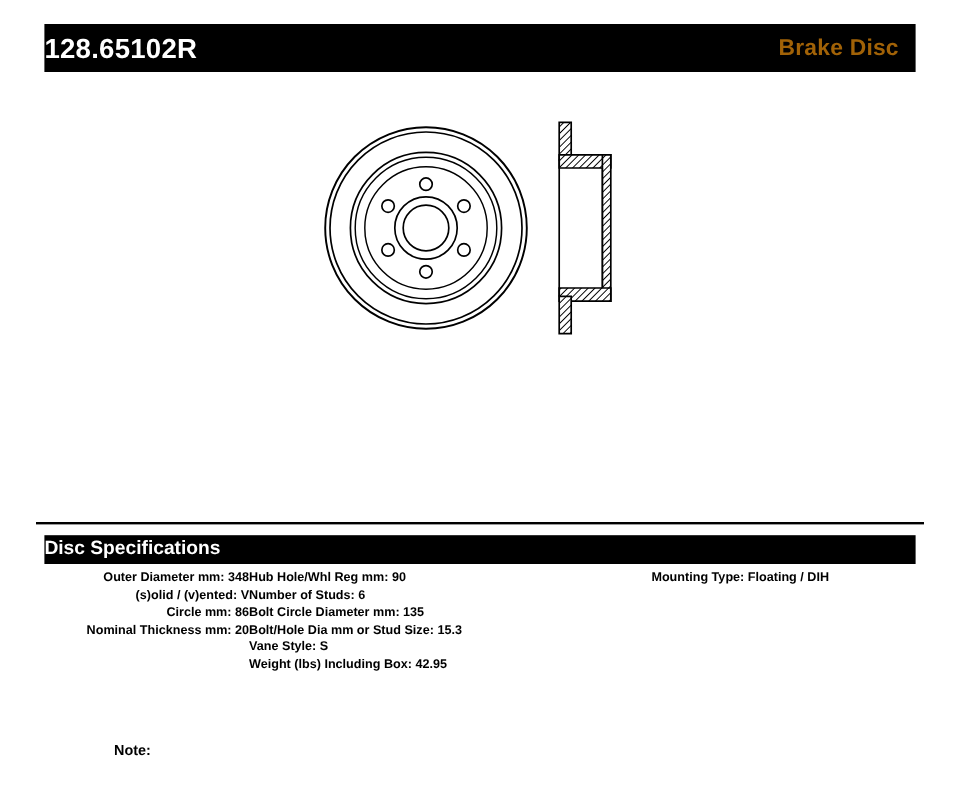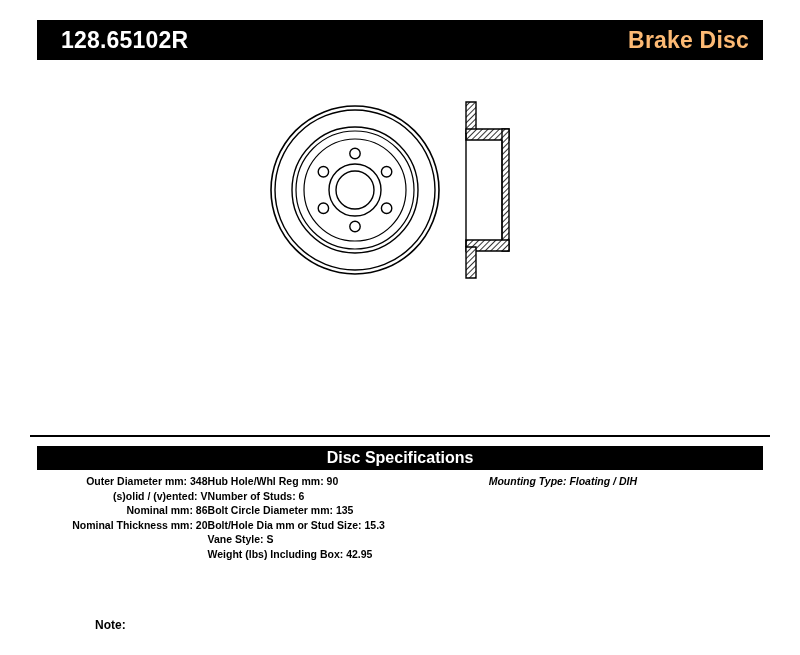--- a/index.html
+++ b/index.html
@@ -21,32 +21,32 @@
     position: absolute;
     left: 37px;
     top: 20px;
     width: 726px;
     height: 40px;
     background: #000000;
     display: flex;
     align-items: center;
     justify-content: space-between;
     box-sizing: border-box;
-    padding: 0 14px 0 24px;
+    padding: 0 14px 0 0;
   }
   .header-part-number {
     color: #ffffff;
     font-size: 23px;
     font-weight: bold;
     letter-spacing: 0.2px;
     line-height: 1;
   }
   .header-title {
-    color: #fdba74;
-    font-size: 23px;
+    color: #a16207;
+    font-size: 19px;
     font-weight: bold;
     letter-spacing: 0.2px;
     line-height: 1;
   }
 
   
   .drawing-area {
     position: absolute;
     left: 260px;
     top: 85px;
@@ -70,21 +70,21 @@
   
   .spec-title-bar {
     position: absolute;
     left: 37px;
     top: 446px;
     width: 726px;
     height: 24px;
     background: #000000;
     display: flex;
     align-items: center;
-    justify-content: center;
+    justify-content: flex-start;
   }
   .spec-title {
     color: #ffffff;
     font-size: 16px;
     font-weight: bold;
     line-height: 1;
   }
 
   
   .spec-columns {
@@ -103,23 +103,22 @@
     width: 175px;
     align-items: flex-end;
     padding-right: 0px;
   }
   .spec-col-mid {
     width: 270px;
     padding-right: 18px;
   }
   .spec-col-right {
     width: 263px;
-    align-items: flex-start;
+    align-items: center;
     padding-right: 18px;
-    font-style: italic;
   }
   .spec-row {
     font-size: 10.5px;
     font-weight: bold;
     line-height: 14.5px;
     white-space: nowrap;
   }
   .spec-label {
     font-weight: bold;
   }
@@ -211,21 +210,21 @@
   <div class="spec-col spec-col-left">
     <div class="spec-row">
       <span class="spec-label">Outer Diameter mm:</span>
       <span class="spec-value">348</span>
     </div>
     <div class="spec-row">
       <span class="spec-label">(s)olid / (v)ented:</span>
       <span class="spec-value">V</span>
     </div>
     <div class="spec-row">
-      <span class="spec-label">Nominal mm:</span>
+      <span class="spec-label">Circle mm:</span>
       <span class="spec-value">86</span>
     </div>
     <div class="spec-row">
       <span class="spec-label">Nominal Thickness mm:</span>
       <span class="spec-value">20</span>
     </div>
   </div>
 
   <div class="spec-col spec-col-mid">
     <div class="spec-row">

